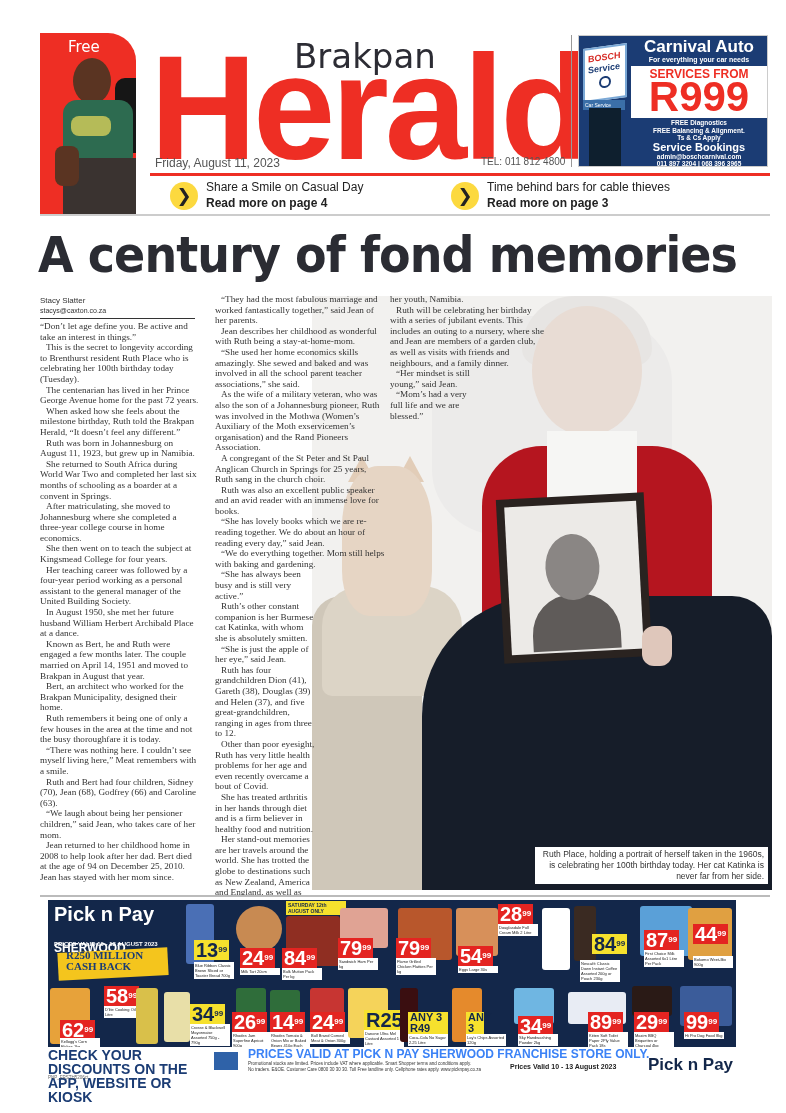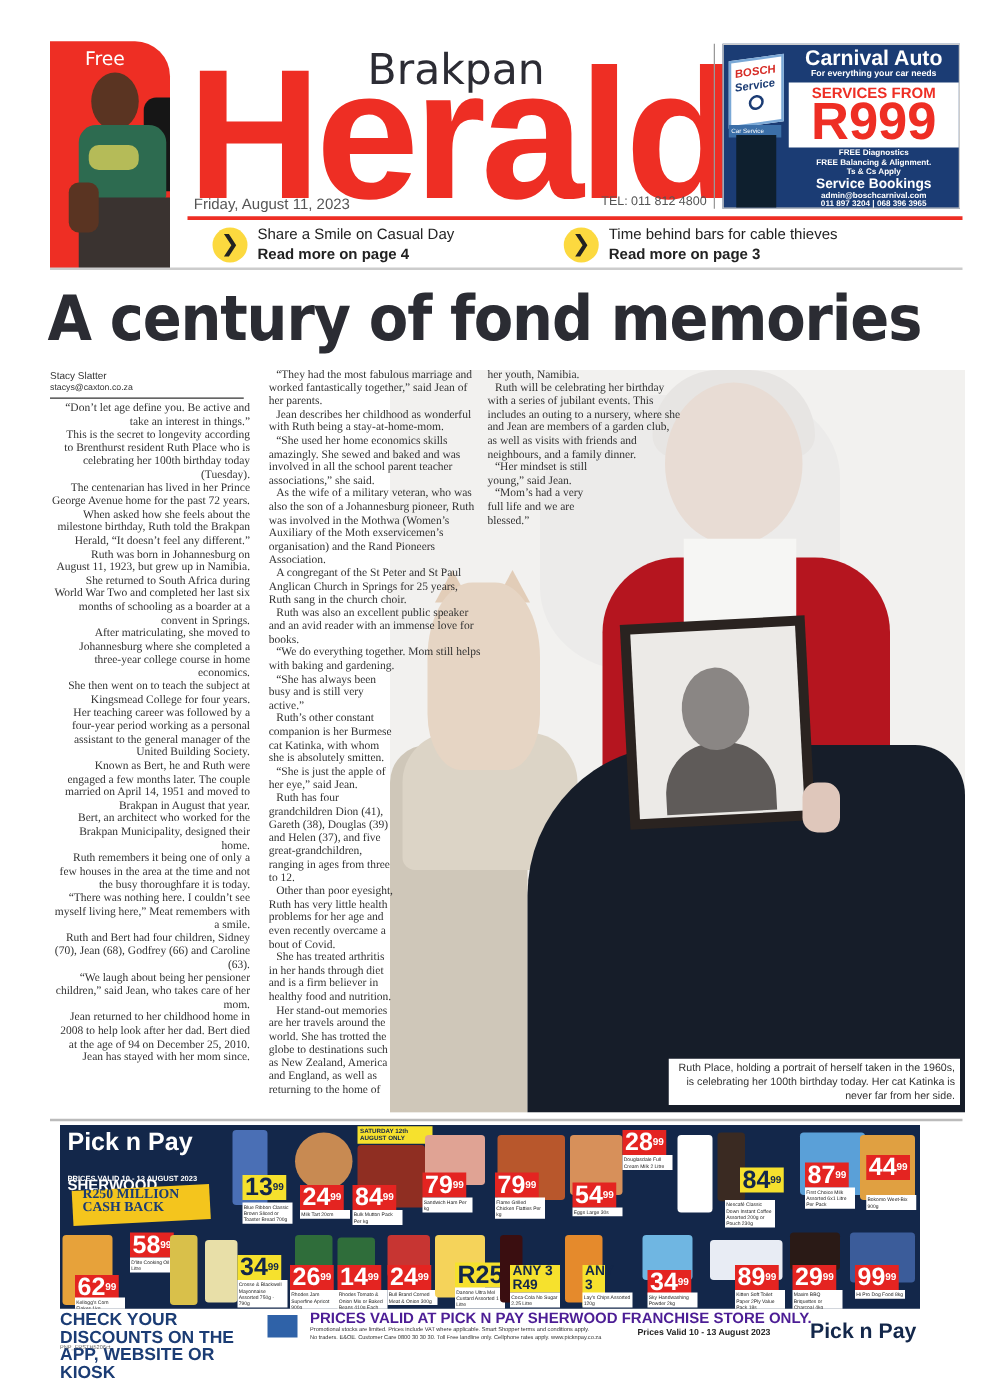--- a/index.html
+++ b/index.html
@@ -52,21 +52,21 @@
   .headline { position: absolute; left: 38px; top: 220px; width: 730px; font-family: "DejaVu Sans", sans-serif; font-weight: bold; font-size: 50px; letter-spacing: -1px; color: #2b2c33; transform: scaleX(0.92); transform-origin: left; white-space: nowrap; line-height: 70px; }
 
   
   .byline { position: absolute; left: 40px; top: 296px; font-family: "Liberation Sans", sans-serif; font-size: 8px; color: #333; }
   .byline-email { position: absolute; left: 40px; top: 307px; font-family: "Liberation Sans", sans-serif; font-size: 7px; color: #333; }
   .byline-rule { position: absolute; left: 40px; top: 318px; width: 155px; height: 1px; background: #333; }
 
   .col { position: absolute; font-size: 9.2px; line-height: 10.6px; color: #333; text-align: left; }
   .col p { text-indent: 6px; }
   .col p.noin { text-indent: 0; }
-  .col1 { left: 40px; top: 321px; width: 160px; text-align: right; }
+  .col1 { left: 40px; top: 321px; width: 160px; }
   .col2 { left: 215px; top: 294px; width: 118px; }
   .col3 { left: 390px; top: 294px; width: 115px; font-family: Liberation Serif, serif; }
 
   
   .photo { position: absolute; left: 312px; top: 296px; width: 460px; height: 594px; overflow: hidden; background: #f2f1ef; }
   .pillow { position: absolute; left: 120px; top: 20px; width: 240px; height: 220px; background: #ecebea; border-radius: 40% 30% 20% 30%; }
   .chair-bg { position: absolute; left: 0; top: 300px; width: 110px; height: 294px; background: #cfc7b9; border-radius: 30px 0 0 0; }
   .chair-arm { position: absolute; left: 10px; top: 290px; width: 140px; height: 110px; background: #dcd4c6; border-radius: 40px 40px 10px 10px; }
   .cat { position: absolute; left: 30px; top: 170px; width: 90px; height: 150px; background: #e6d5c4; border-radius: 40% 40% 30% 30%; }
   .cat-ear-l { position: absolute; left: 36px; top: 160px; width: 0; height: 0; border-left: 14px solid transparent; border-right: 14px solid transparent; border-bottom: 26px solid #e2cdb8; }
@@ -94,21 +94,21 @@
   .pnp-cash-text { position: absolute; left: 18px; top: 50px; font-family: "Liberation Serif", serif; font-weight: bold; font-size: 11px; line-height: 11px; color: #1b3c74; }
   .prod { position: absolute; background: #fff; border-radius: 3px; }
   .price { position: absolute; background: #e42421; color: #fff; font-family: "Liberation Sans", sans-serif; font-weight: bold; font-size: 20px; line-height: 20px; padding: 0 2px; }
   .price sup { font-size: 8px; vertical-align: top; }
   .price.yellow { background: #f6e12d; color: #13274a; }
   .plabel { position: absolute; background: #fff; color: #222; font-family: "Liberation Sans", sans-serif; font-size: 4px; line-height: 5px; padding: 1px; width: 40px; }
   .saturday { position: absolute; left: 238px; top: 1px; width: 60px; height: 14px; background: #f6e12d; color: #13274a; font-family: "Liberation Sans", sans-serif; font-weight: bold; font-size: 5px; line-height: 6px; padding: 1px 2px; }
 
   .pnp-foot1 { position: absolute; left: 48px; top: 1048px; font-family: "Liberation Sans", sans-serif; font-weight: bold; font-size: 14px; line-height: 14px; color: #1b3c74; }
   .pnp-card { position: absolute; left: 214px; top: 1052px; width: 24px; height: 18px; background: #2f62a8; }
-  .pnp-foot2 { position: absolute; left: 248px; top: 1047px; font-family: "Liberation Sans", sans-serif; font-weight: bold; font-size: 12px; color: #4c1d95; white-space: nowrap; }
+  .pnp-foot2 { position: absolute; left: 248px; top: 1047px; font-family: "Liberation Sans", sans-serif; font-weight: bold; font-size: 12px; color: #3b82f6; white-space: nowrap; }
   .pnp-small { position: absolute; left: 248px; top: 1061px; font-family: "Liberation Sans", sans-serif; font-size: 4.5px; color: #333; white-space: nowrap; }
   .pnp-small2 { position: absolute; left: 248px; top: 1067px; font-family: "Liberation Sans", sans-serif; font-size: 4.5px; color: #333; white-space: nowrap; }
   .pnp-valid2 { position: absolute; left: 510px; top: 1063px; font-family: "Liberation Sans", sans-serif; font-weight: bold; font-size: 7px; color: #222; }
   .pnp-logo2 { position: absolute; left: 648px; top: 1055px; font-family: "Liberation Sans", sans-serif; font-weight: bold; font-size: 17px; color: #13274a; }
   .pnp-code { position: absolute; left: 48px; top: 1075px; font-family: "Liberation Sans", sans-serif; font-size: 4.5px; color: #666; }
 </style>
 </head>
 <body>
 
 <div class="masthead">
@@ -197,36 +197,38 @@
 <div class="col col1">
   <p class="noin">“Don’t let age define you. Be active and take an interest in things.”</p>
   <p>This is the secret to longevity according to Brenthurst resident Ruth Place who is celebrating her 100th birthday today (Tuesday).</p>
     <p>The centenarian has lived in her Prince George Avenue home for the past 72 years.</p>
     <p>When asked how she feels about the milestone birthday, Ruth told the Brakpan Herald, “It doesn’t feel any different.”</p>
   <p>Ruth was born in Johannesburg on August 11, 1923, but grew up in Namibia.</p>
     <p>She returned to South Africa during World War Two and completed her last six months of schooling as a boarder at a convent in Springs.</p>
     <p>After matriculating, she moved to Johannesburg where she completed a three-year college course in home economics.</p>
   <p>She then went on to teach the subject at Kingsmead College for four years.</p>
     <p>Her teaching career was followed by a four-year period working as a personal assistant to the general manager of the United Building Society.</p>
+    <p>In August 1950, she met her future husband William Herbert Archibald Place at a dance.</p>
   <p>Known as Bert, he and Ruth were engaged a few months later. The couple married on April 14, 1951 and moved to Brakpan in August that year.</p>
     <p>Bert, an architect who worked for the Brakpan Municipality, designed their home.</p>
     <p>Ruth remembers it being one of only a few houses in the area at the time and not the busy thoroughfare it is today.</p>
   <p>“There was nothing here. I couldn’t see myself living here,” Meat remembers with a smile.</p>
     <p>Ruth and Bert had four children, Sidney (70), Jean (68), Godfrey (66) and Caroline (63).</p>
     <p>“We laugh about being her pensioner children,” said Jean, who takes care of her mom.</p>
   <p>Jean returned to her childhood home in 2008 to help look after her dad. Bert died at the age of 94 on December 25, 2010. Jean has stayed with her mom since.</p>
 </div>
 <div class="col col2" style="width:170px;">
   <div style="width:170px;">
     <p>“They had the most fabulous marriage and worked fantastically together,” said Jean of her parents.</p>
       <p>Jean describes her childhood as wonderful with Ruth being a stay-at-home-mom.</p>
       <p>“She used her home economics skills amazingly. She sewed and baked and was involved in all the school parent teacher associations,” she said.</p>
     <p>As the wife of a military veteran, who was also the son of a Johannesburg pioneer, Ruth was involved in the Mothwa (Women’s Auxiliary of the Moth exservicemen’s organisation) and the Rand Pioneers Association.</p>
       <p>A congregant of the St Peter and St Paul Anglican Church in Springs for 25 years, Ruth sang in the church choir.</p>
       <p>Ruth was also an excellent public speaker and an avid reader with an immense love for books.</p>
+    <p>“She has lovely books which we are re-reading together. We do about an hour of reading every day,” said Jean.</p>
       <p>“We do everything together. Mom still helps with baking and gardening.</p>
   </div>
   <div style="width:100px;">
     <p>“She has always been busy and is still very active.”</p>
       <p>Ruth’s other constant companion is her Burmese cat Katinka, with whom she is absolutely smitten.</p>
       <p>“She is just the apple of her eye,” said Jean.</p>
     <p>Ruth has four grandchildren Dion (41), Gareth (38), Douglas (39) and Helen (37), and five great-grandchildren, ranging in ages from three to 12.</p>
       <p>Other than poor eyesight, Ruth has very little health problems for her age and even recently overcame a bout of Covid.</p>
       <p>She has treated arthritis in her hands through diet and is a firm believer in healthy food and nutrition.</p>
     <p>Her stand-out memories are her travels around the world. She has trotted the globe to destinations such as New Zealand, America and England, as well as returning to the home of</p>

